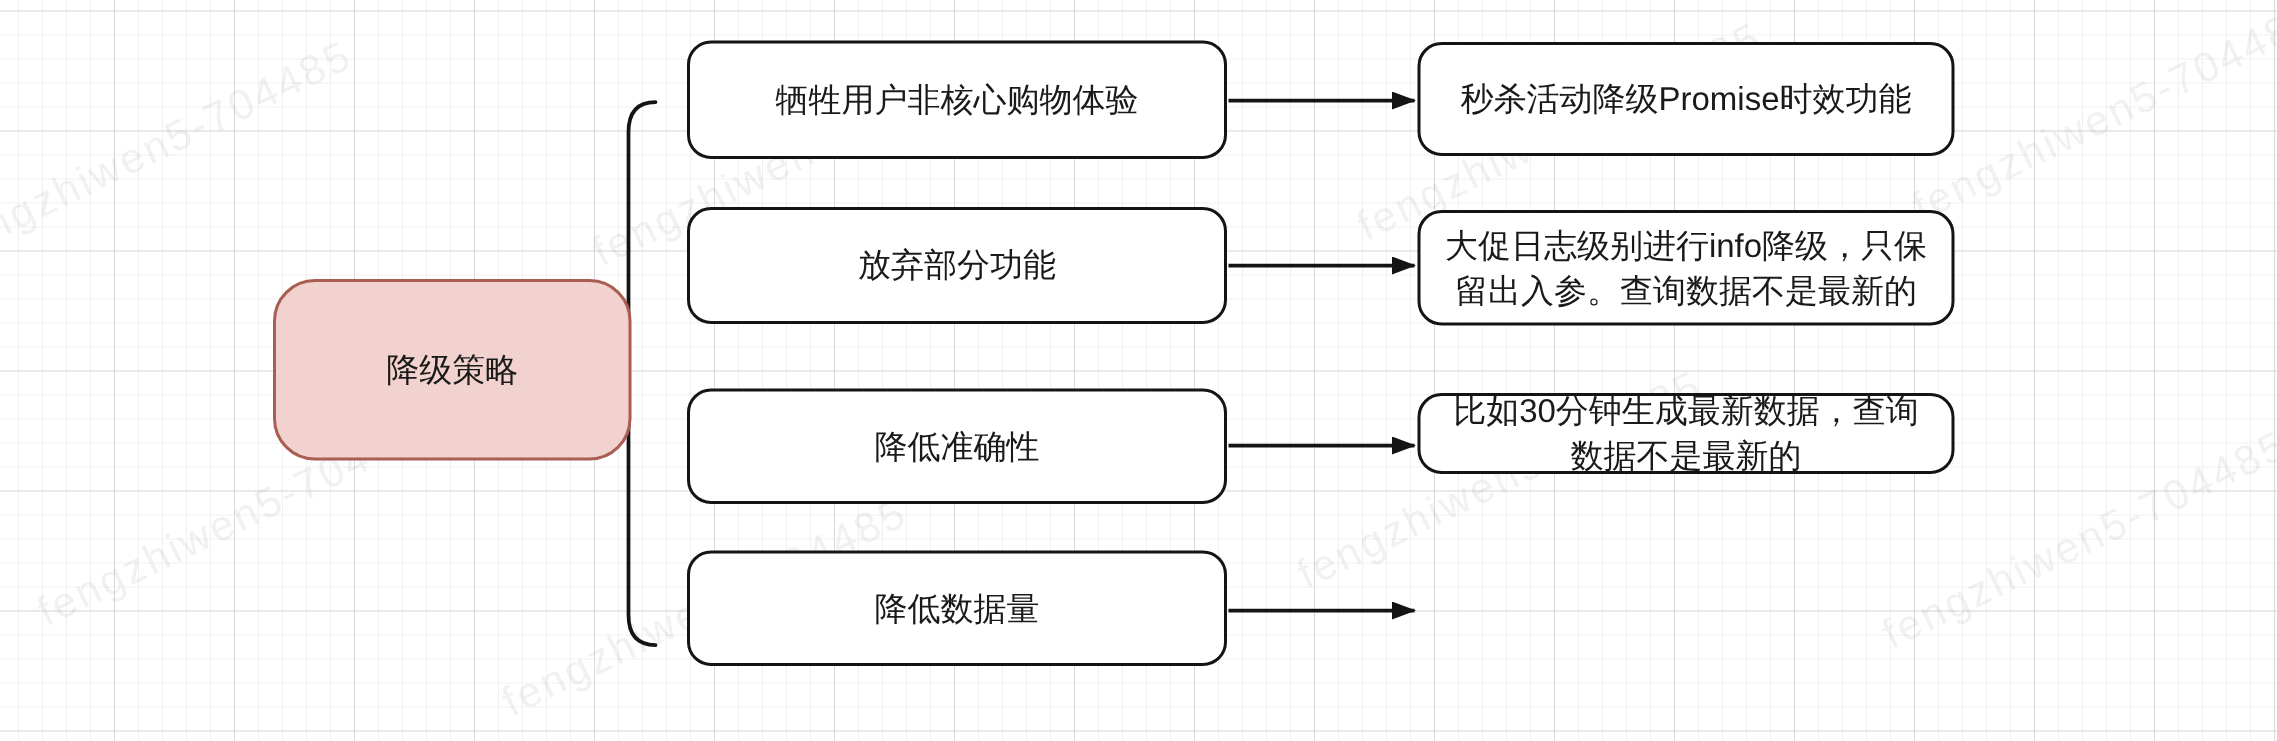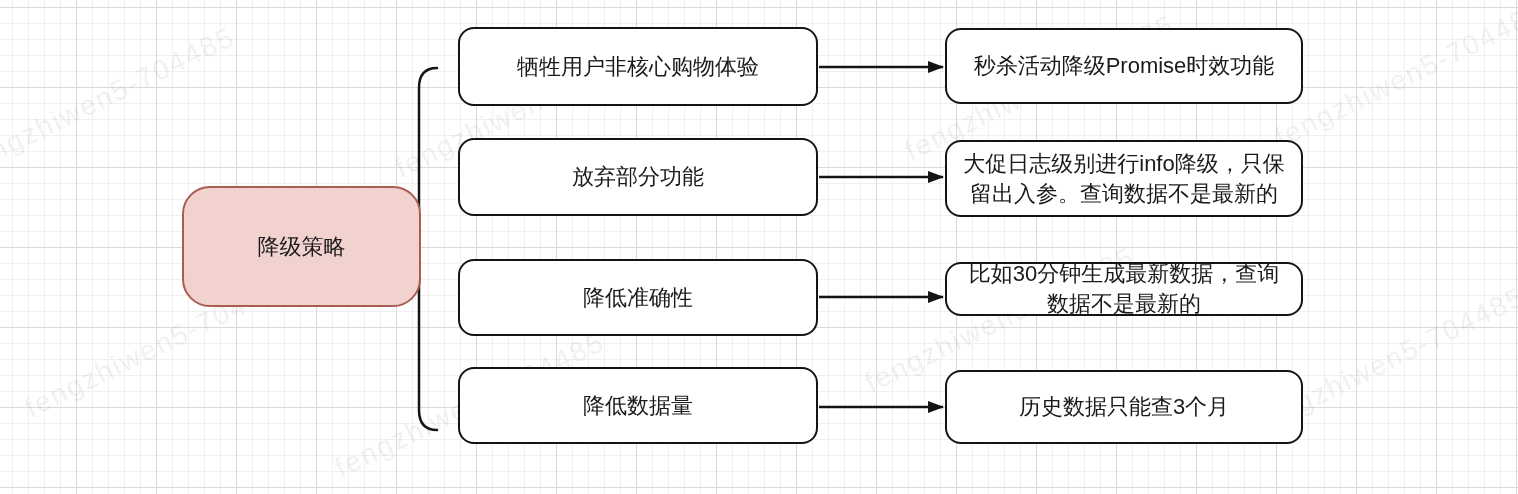--- a/index.html
+++ b/index.html
@@ -126,17 +126,14 @@
 
   <div class="node right r1">
     <span>秒杀活动降级Promise时效功能</span>
   </div>
   <div class="node right r2">
     <span>大促日志级别进行info降级，只保留出入参。查询数据不是最新的</span>
   </div>
   <div class="node right r3">
     <span>比如30分钟生成最新数据，查询数据不是最新的</span>
   </div>
-  <div class="node right r4">
-    <span>历史数据只能查3个月</span>
-  </div>
 
 </div>
 
 </body></html>

